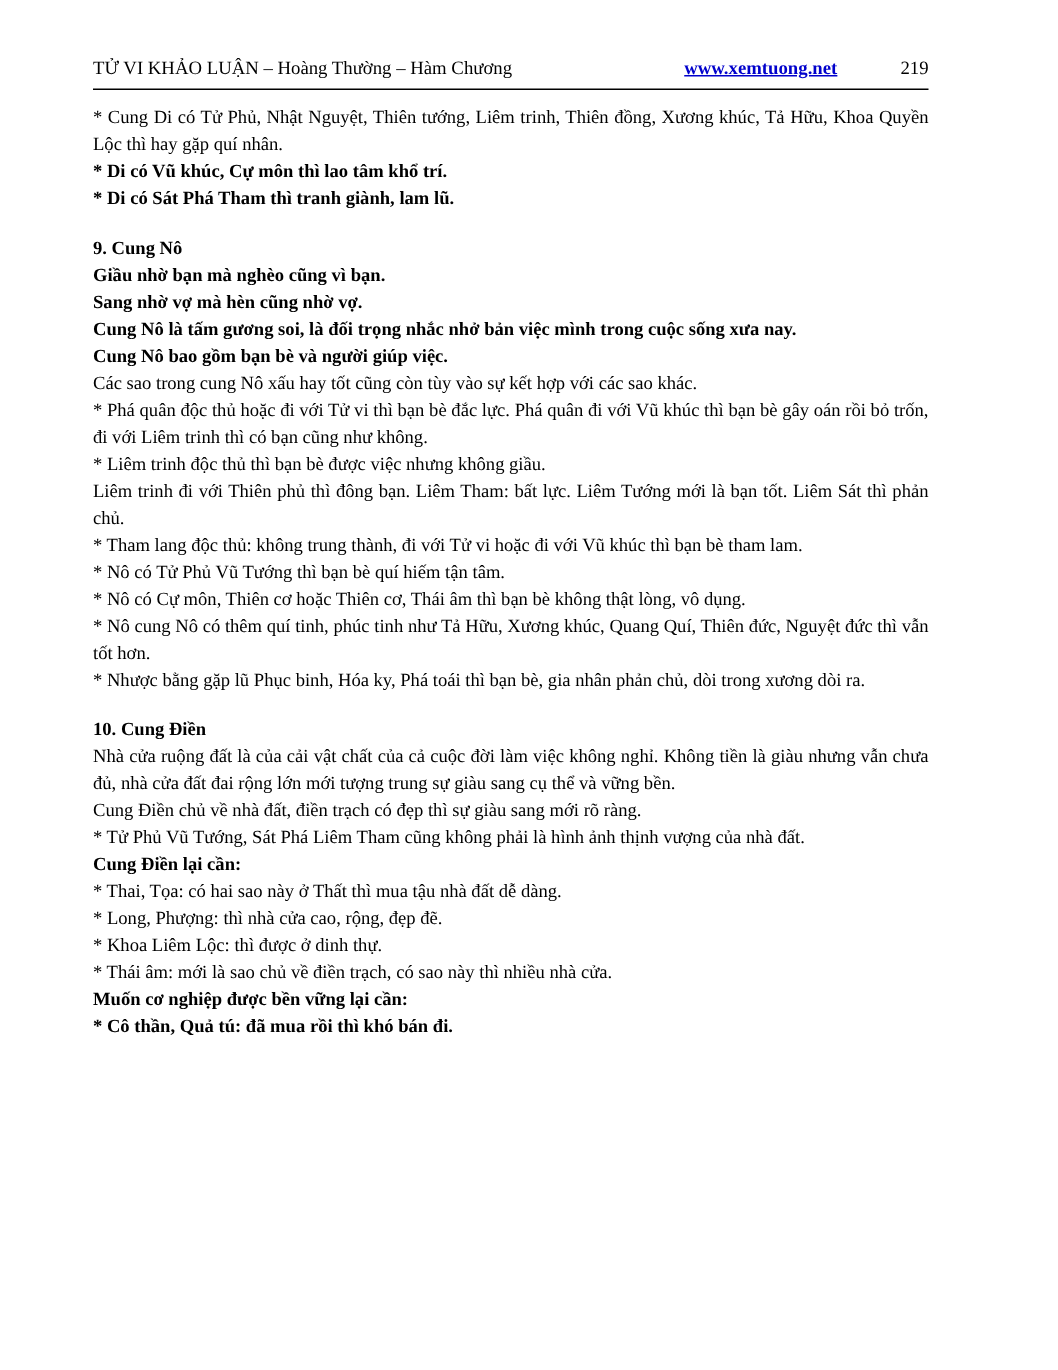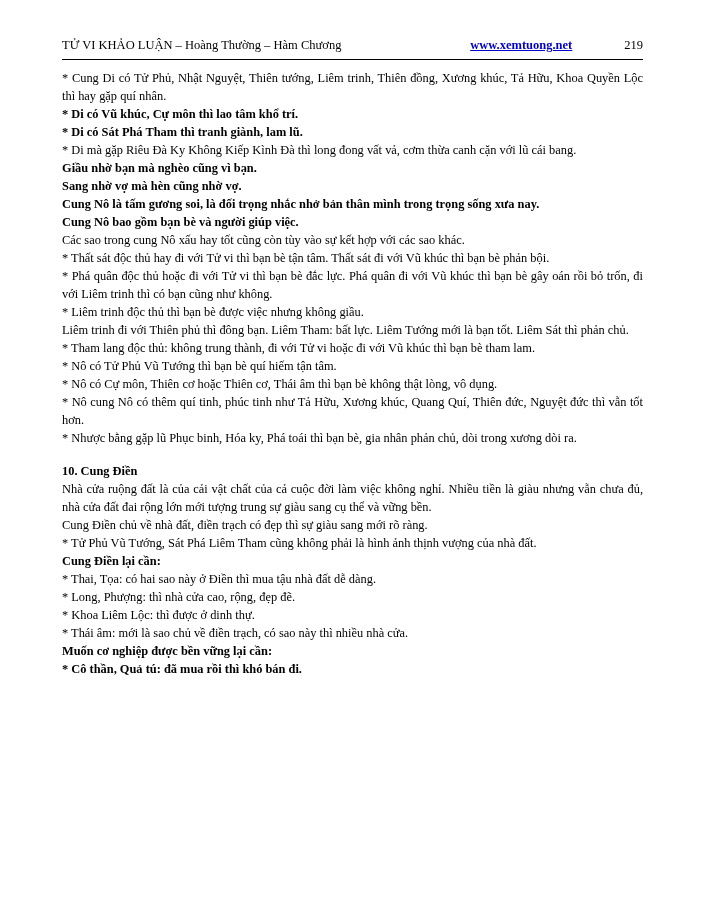--- a/index.html
+++ b/index.html
@@ -9,49 +9,48 @@
   }
   body {
     font-family: "Liberation Serif", serif;
   }
   .page {
     width: 705px;
     height: 913px;
     background: #ffffff;
     position: relative;
     box-sizing: border-box;
-    padding: 38px 62px 0 62px;
+    padding: 38px 86px 0 62px;
     overflow: hidden;
   }
   .header {
     display: flex;
     align-items: baseline;
     justify-content: space-between;
     font-size: 12.5px;
     color: #000;
     white-space: nowrap;
   }
   .header-left {
     font-size: 12.5px;
   }
   .header-right {
     display: flex;
     align-items: baseline;
-    gap: 24px;
+    gap: 42px;
   }
   .header-url {
     color: #0000cc;
     font-weight: bold;
     text-decoration: underline;
     font-size: 12.5px;
   }
   .header-page {
     font-size: 12.5px;
     color: #000;
-    margin-left: 28px;
   }
   .rule {
     border: 0;
     border-top: 1.2px solid #000;
     margin: 6px 0 10px 0;
   }
   .content {
     font-size: 12.4px;
     line-height: 1.45;
     color: #000;
@@ -86,43 +85,42 @@
       <span class="header-page">219</span>
     </div>
   </div>
 
   <hr class="rule">
 
   <div class="content">
     <p class="just">*  Cung Di có Tử Phủ, Nhật Nguyệt, Thiên tướng, Liêm trinh, Thiên đồng, Xương khúc, Tả Hữu, Khoa Quyền Lộc thì hay gặp quí nhân.</p>
     <p class="nojust">* Di có Vũ khúc, Cự môn thì lao tâm khổ trí.</p>
     <p class="nojust">*  Di có Sát Phá Tham thì tranh giành, lam lũ.</p>
-    <p class="just">*  Di mà gặp Riêu Đà Ky Không Kiếp Kình Đà  thì long đong vất vả, cơm thừa canh cặn với lũ cái bang.</p>
 
+    <p class="sec-head">9. Cung Nô</p>
     <p class="nojust">Giầu nhờ bạn mà nghèo cũng vì bạn.</p>
     <p class="nojust">Sang nhờ vợ mà hèn cũng nhờ vợ.</p>
-    <p class="nojust">Cung Nô là tấm gương soi, là đối trọng nhắc nhở bản thân mình trong trọng sống xưa nay.</p>
+    <p class="nojust">Cung Nô là tấm gương soi, là đối trọng nhắc nhở bản việc mình trong cuộc sống xưa nay.</p>
     <p class="nojust">Cung Nô bao gồm bạn bè và người giúp việc.</p>
     <p class="just">Các sao trong cung Nô xấu hay tốt cũng còn tùy vào sự kết hợp với các sao khác.</p>
-    <p class="just">* Thất sát độc thủ hay đi với Tử vi thì bạn bè tận tâm. Thất sát đi với Vũ khúc thì bạn bè phản bội.</p>
     <p class="just">* Phá quân độc thủ hoặc đi với Tử vi thì bạn bè đắc lực. Phá quân đi với Vũ khúc thì bạn bè gây oán rồi bỏ trốn, đi với Liêm trinh thì có bạn cũng như  không.</p>
     <p class="just">* Liêm trinh độc thủ thì bạn bè được việc nhưng không giầu.</p>
     <p class="just">Liêm trinh đi với Thiên phủ thì đông bạn. Liêm Tham: bất lực. Liêm Tướng mới là bạn tốt. Liêm Sát thì phản chủ.</p>
     <p class="just">* Tham lang độc thủ: không trung thành, đi với Tử vi hoặc đi với Vũ khúc thì bạn bè tham lam.</p>
     <p class="just">* Nô có Tử Phủ Vũ Tướng thì bạn bè quí hiếm tận tâm.</p>
     <p class="just">*  Nô có  Cự môn, Thiên cơ hoặc Thiên cơ, Thái âm thì bạn bè không thật lòng, vô dụng.</p>
     <p class="just">* Nô cung Nô có thêm quí tinh, phúc tinh như  Tả Hữu, Xương khúc, Quang Quí, Thiên đức, Nguyệt đức thì vẫn tốt hơn.</p>
     <p class="just">* Nhược bằng gặp lũ Phục binh, Hóa ky, Phá toái thì bạn bè, gia nhân phản chủ, dòi trong xương dòi ra.</p>
 
     <p class="sec-head">10. Cung Điền</p>
-    <p class="just">Nhà cửa ruộng đất là của cải vật chất của cả cuộc đời làm việc không nghỉ. Nhiều tiền là giàu nhưng vẫn chưa đủ, nhà cửa đất đai rộng lớn mới tượng trung sự giàu sang cụ thể và vững bền.</p>
+    <p class="just">Nhà cửa ruộng đất là của cải vật chất của cả cuộc đời làm việc không nghỉ. Không tiền là giàu nhưng vẫn chưa đủ, nhà cửa đất đai rộng lớn mới tượng trung sự giàu sang cụ thể và vững bền.</p>
     <p class="just">Cung Điền chủ về nhà đất, điền trạch có đẹp thì sự giàu sang mới rõ ràng.</p>
     <p class="just">* Tử Phủ Vũ Tướng, Sát Phá Liêm Tham cũng không phải là hình ảnh thịnh vượng của nhà đất.</p>
     <p class="nojust">Cung Điền lại cần:</p>
-    <p class="just">* Thai, Tọa: có hai sao này ở Điền thì mua tậu nhà đất dễ dàng.</p>
+    <p class="just">* Thai, Tọa: có hai sao này ở Thất thì mua tậu nhà đất dễ dàng.</p>
     <p class="just">*  Long, Phượng: thì nhà cửa cao, rộng, đẹp đẽ.</p>
     <p class="just">* Khoa Liêm Lộc: thì được ở dinh thự.</p>
     <p class="just">*  Thái  âm:  mới  là  sao  chủ  về  điền  trạch,  có  sao  này  thì  nhiều  nhà  cửa.</p>
     <p class="nojust">Muốn cơ nghiệp được bền vững lại cần:</p>
     <p class="nojust">* Cô thần, Quả tú: đã mua rồi thì khó bán đi.</p>
   </div>
 
 </div>
 
 </body></html>

